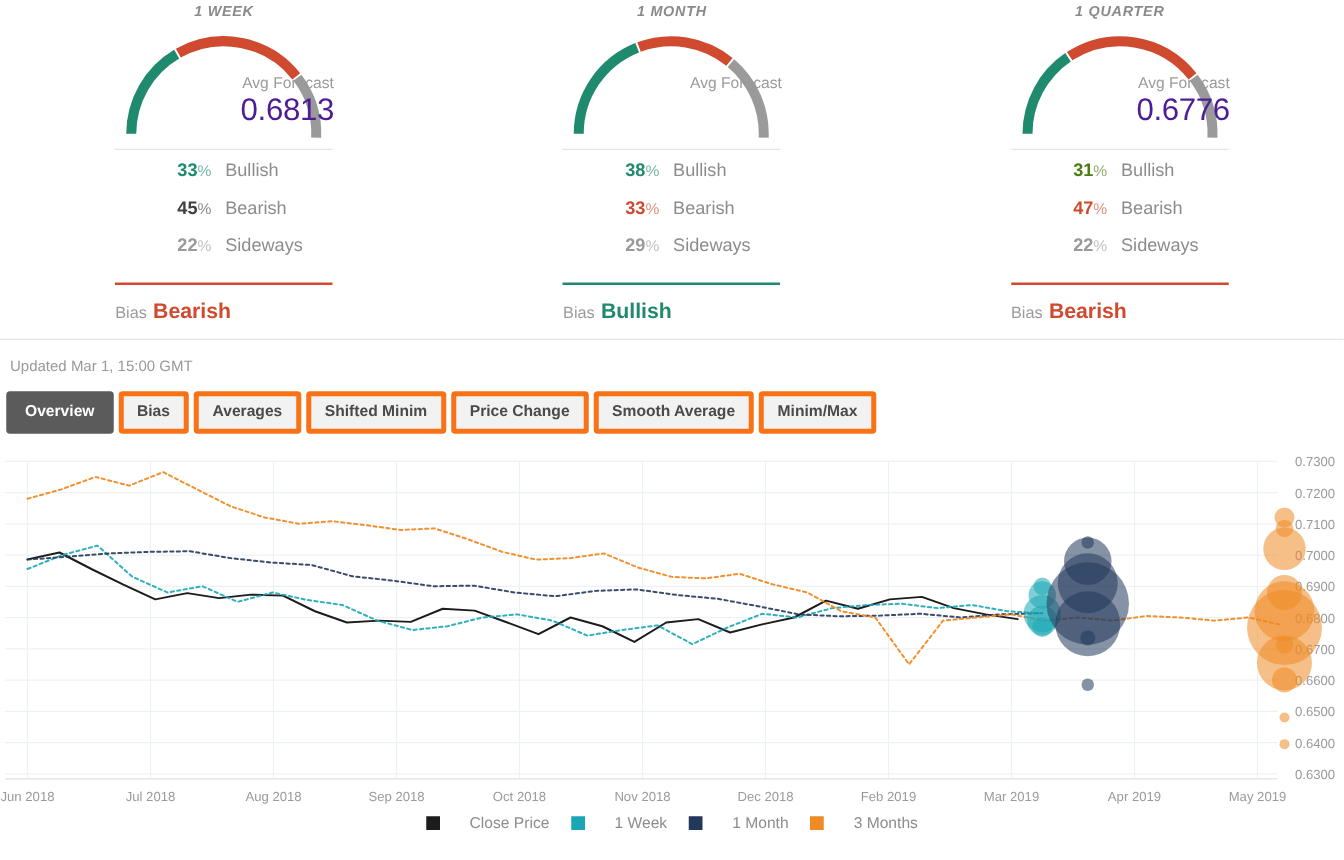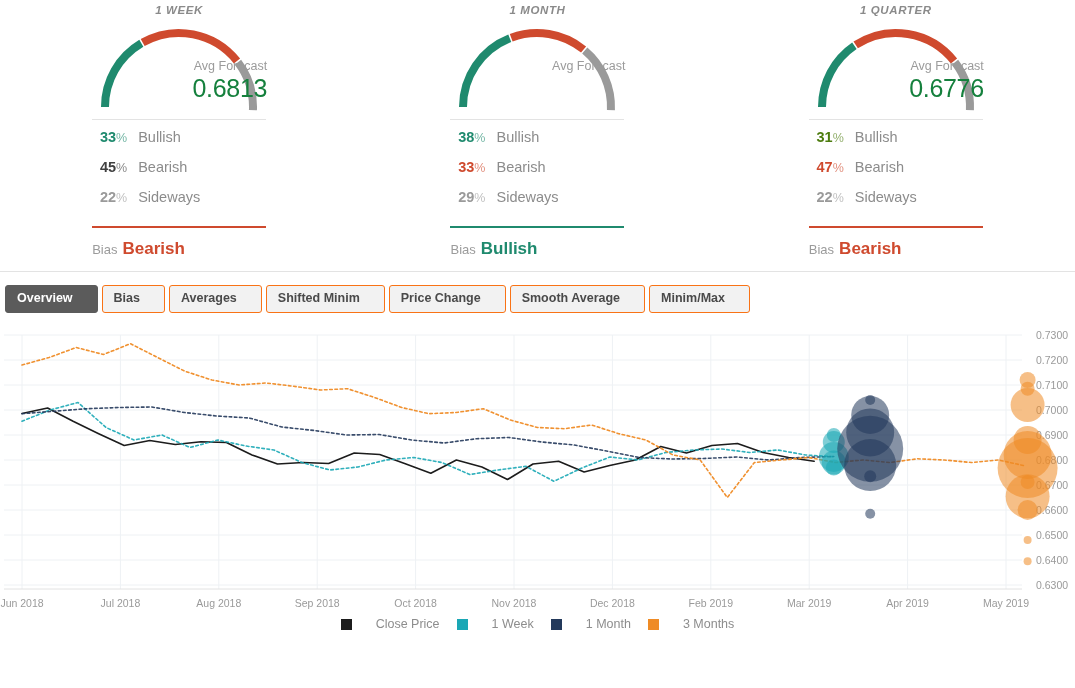--- a/index.html
+++ b/index.html
@@ -52,36 +52,37 @@
     text-align: right;
     pointer-events: none;
   }
   .gauge-label {
     font-size: 12.5px;
     color: #9b9b9b;
     line-height: 14px;
   }
   .gauge-value {
     font-size: 25px;
-    color: #15803d;
+    color: #4c1d95;
     line-height: 30px;
     letter-spacing: -0.3px;
   }
 
   
   .stats {
     width: 174px;
     border-top: 1px solid #e3e3e3;
     padding-top: 9px;
   }
   .stat-row {
     display: flex;
     align-items: baseline;
     height: 30px;
     font-size: 14.5px;
+    margin-left: 42px;
   }
   .stat-pct {
     width: 46px;
     text-align: right;
     font-weight: bold;
     padding-right: 11px;
     white-space: nowrap;
   }
   .stat-pct .sym { font-weight: normal; opacity: .62; font-size: 12.5px; }
   .stat-name { color: #8c8c8c; }
@@ -109,23 +110,23 @@
   .tabs {
     display: flex;
     gap: 4px;
     padding: 13px 0 0 5px;
   }
   .tab {
     font-size: 12.5px;
     font-weight: bold;
     color: #4a4a4a;
     background: #f2f2f2;
-    border: 1px solid #f97316;
+    border: 4px solid #f97316;
     border-radius: 3px;
-    padding: 6px 24px 7px 11px;
+    padding: 6px 11px 7px 11px;
     line-height: 13px;
     cursor: pointer;
     white-space: nowrap;
   }
   .tab.active {
     background: #5b5b5b;
     border-color: #5b5b5b;
     color: #ffffff;
   }
 
@@ -251,20 +252,21 @@
           <div class="stat-row">
             <div class="stat-pct" style="color: rgb(154, 154, 154);"><span>22</span><span class="sym">%</span></div>
             <div class="stat-name">Sideways</div>
           </div>
         </div>
         <div class="bias-rule" style="background: rgb(207, 74, 46);"></div>
         <div class="bias-row"><span>Bias</span><span class="bias-val" style="color: rgb(207, 74, 46);">Bearish</span></div>
       </div>
     </div>
 
+  <div class="updated">Updated Mar 1, 15:00 GMT</div>
 
   <div class="tabs" id="tabs">
       <div class="tab active">Overview</div>
       <div class="tab">Bias</div>
       <div class="tab">Averages</div>
       <div class="tab">Shifted Minim</div>
       <div class="tab">Price Change</div>
       <div class="tab">Smooth Average</div>
       <div class="tab">Minim/Max</div>
     </div>

